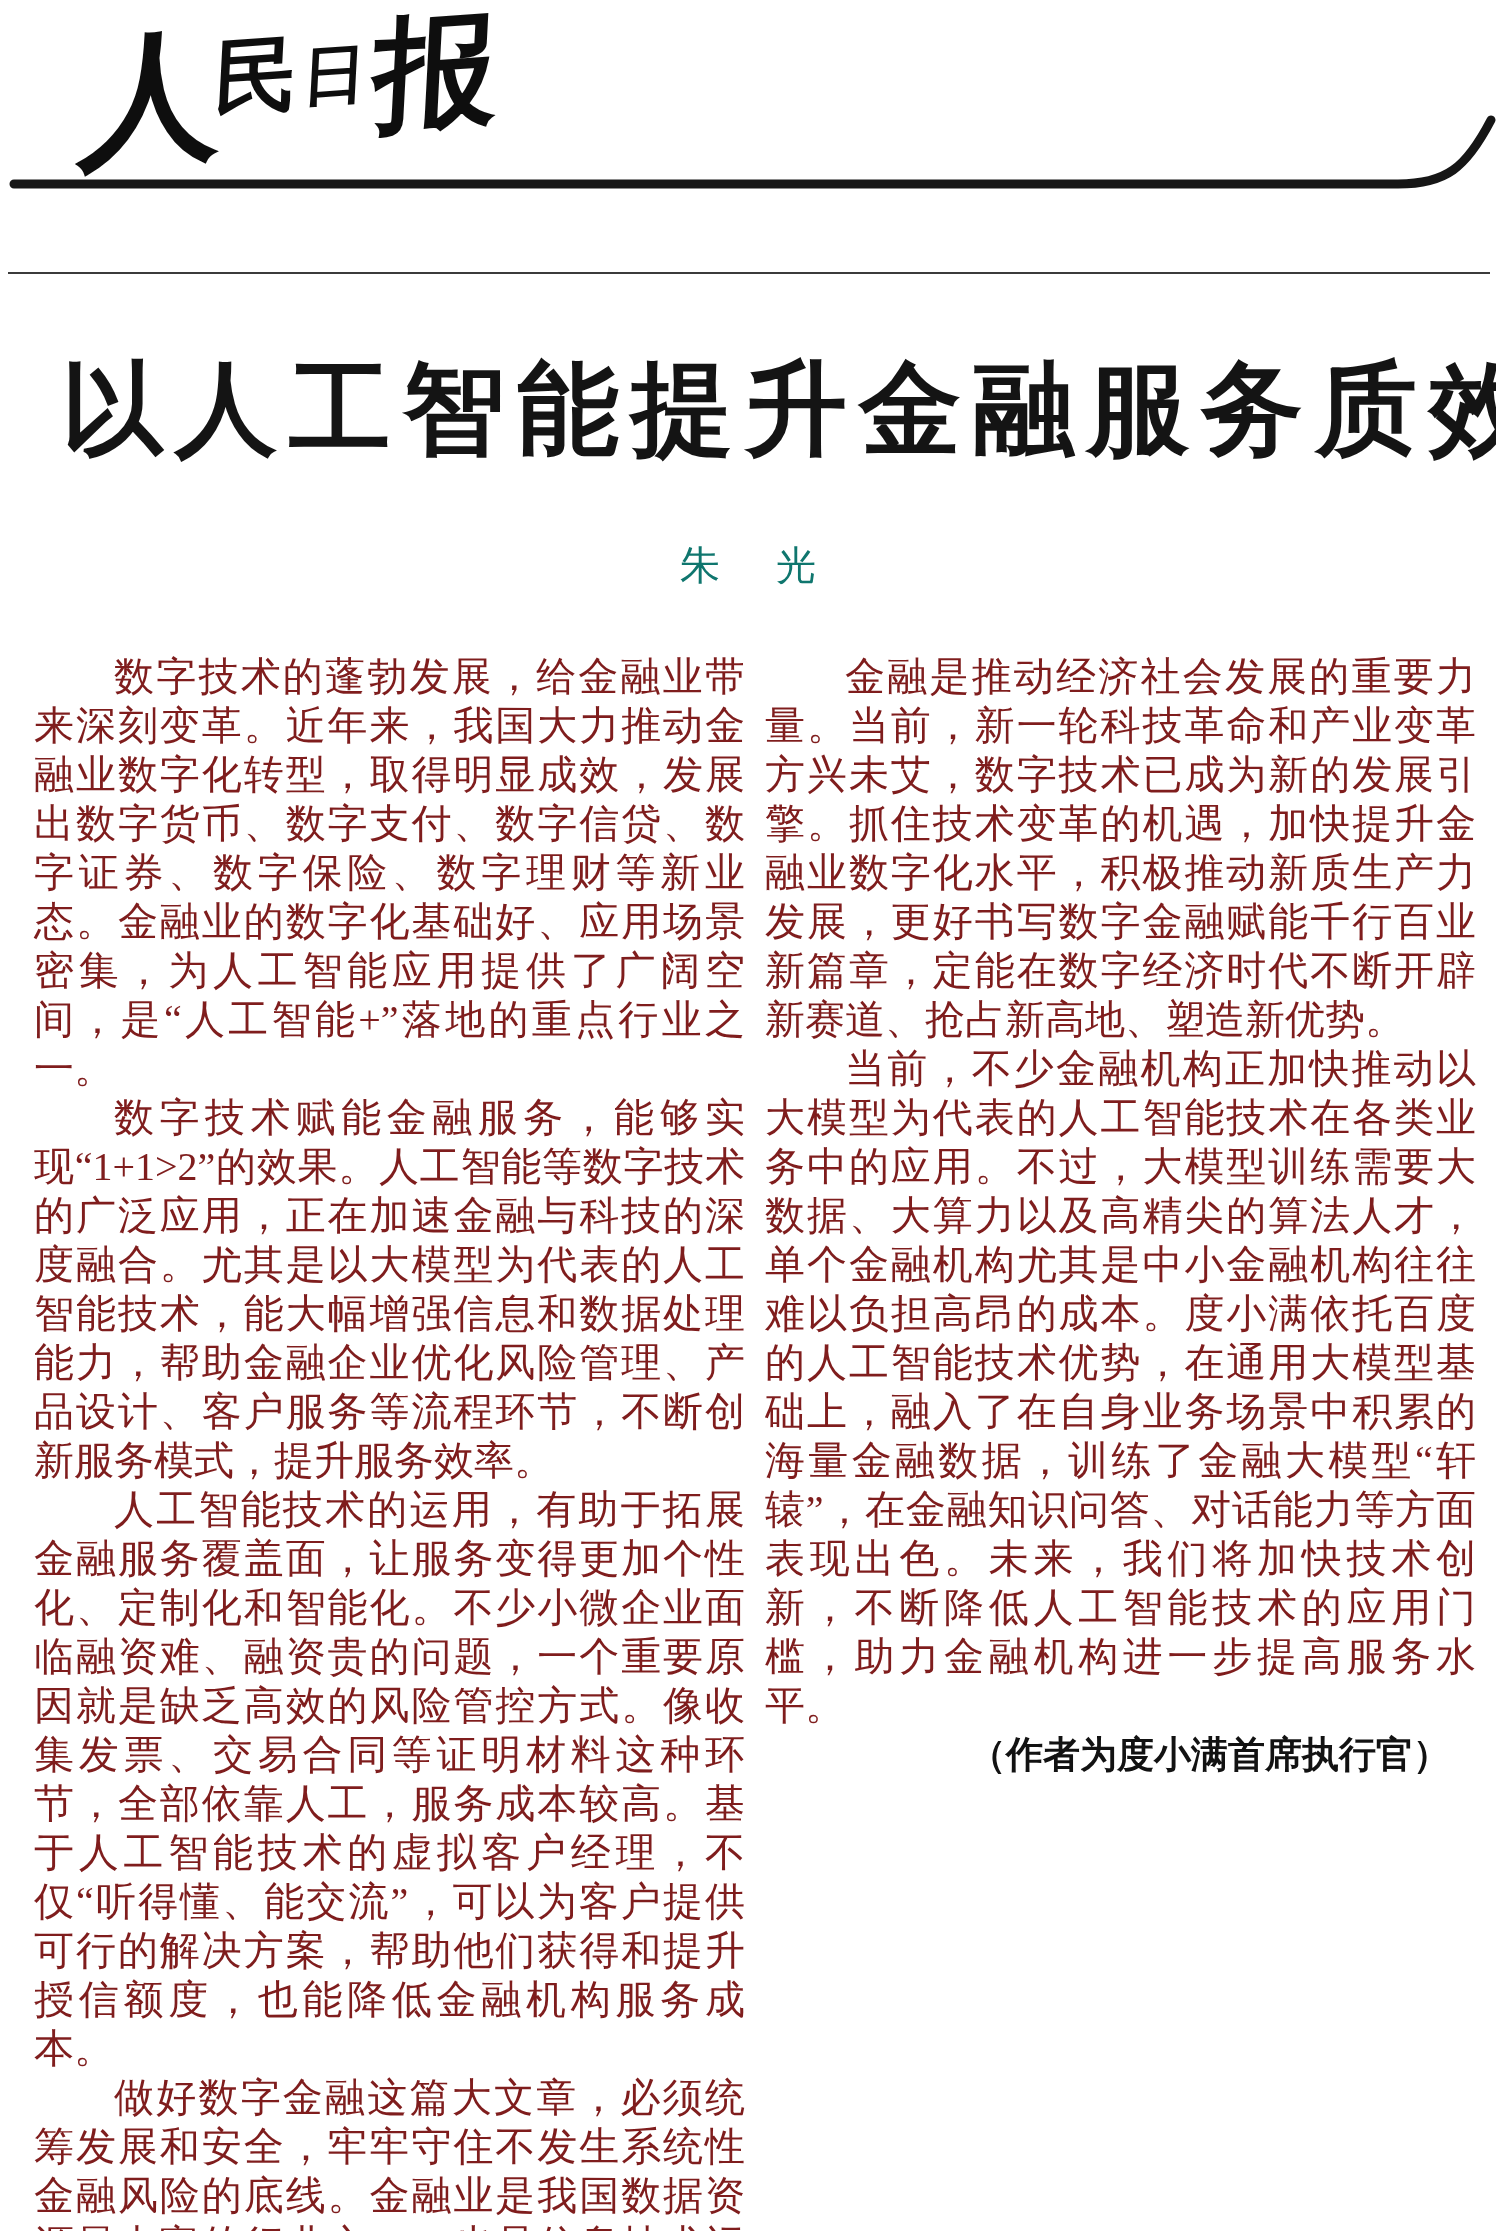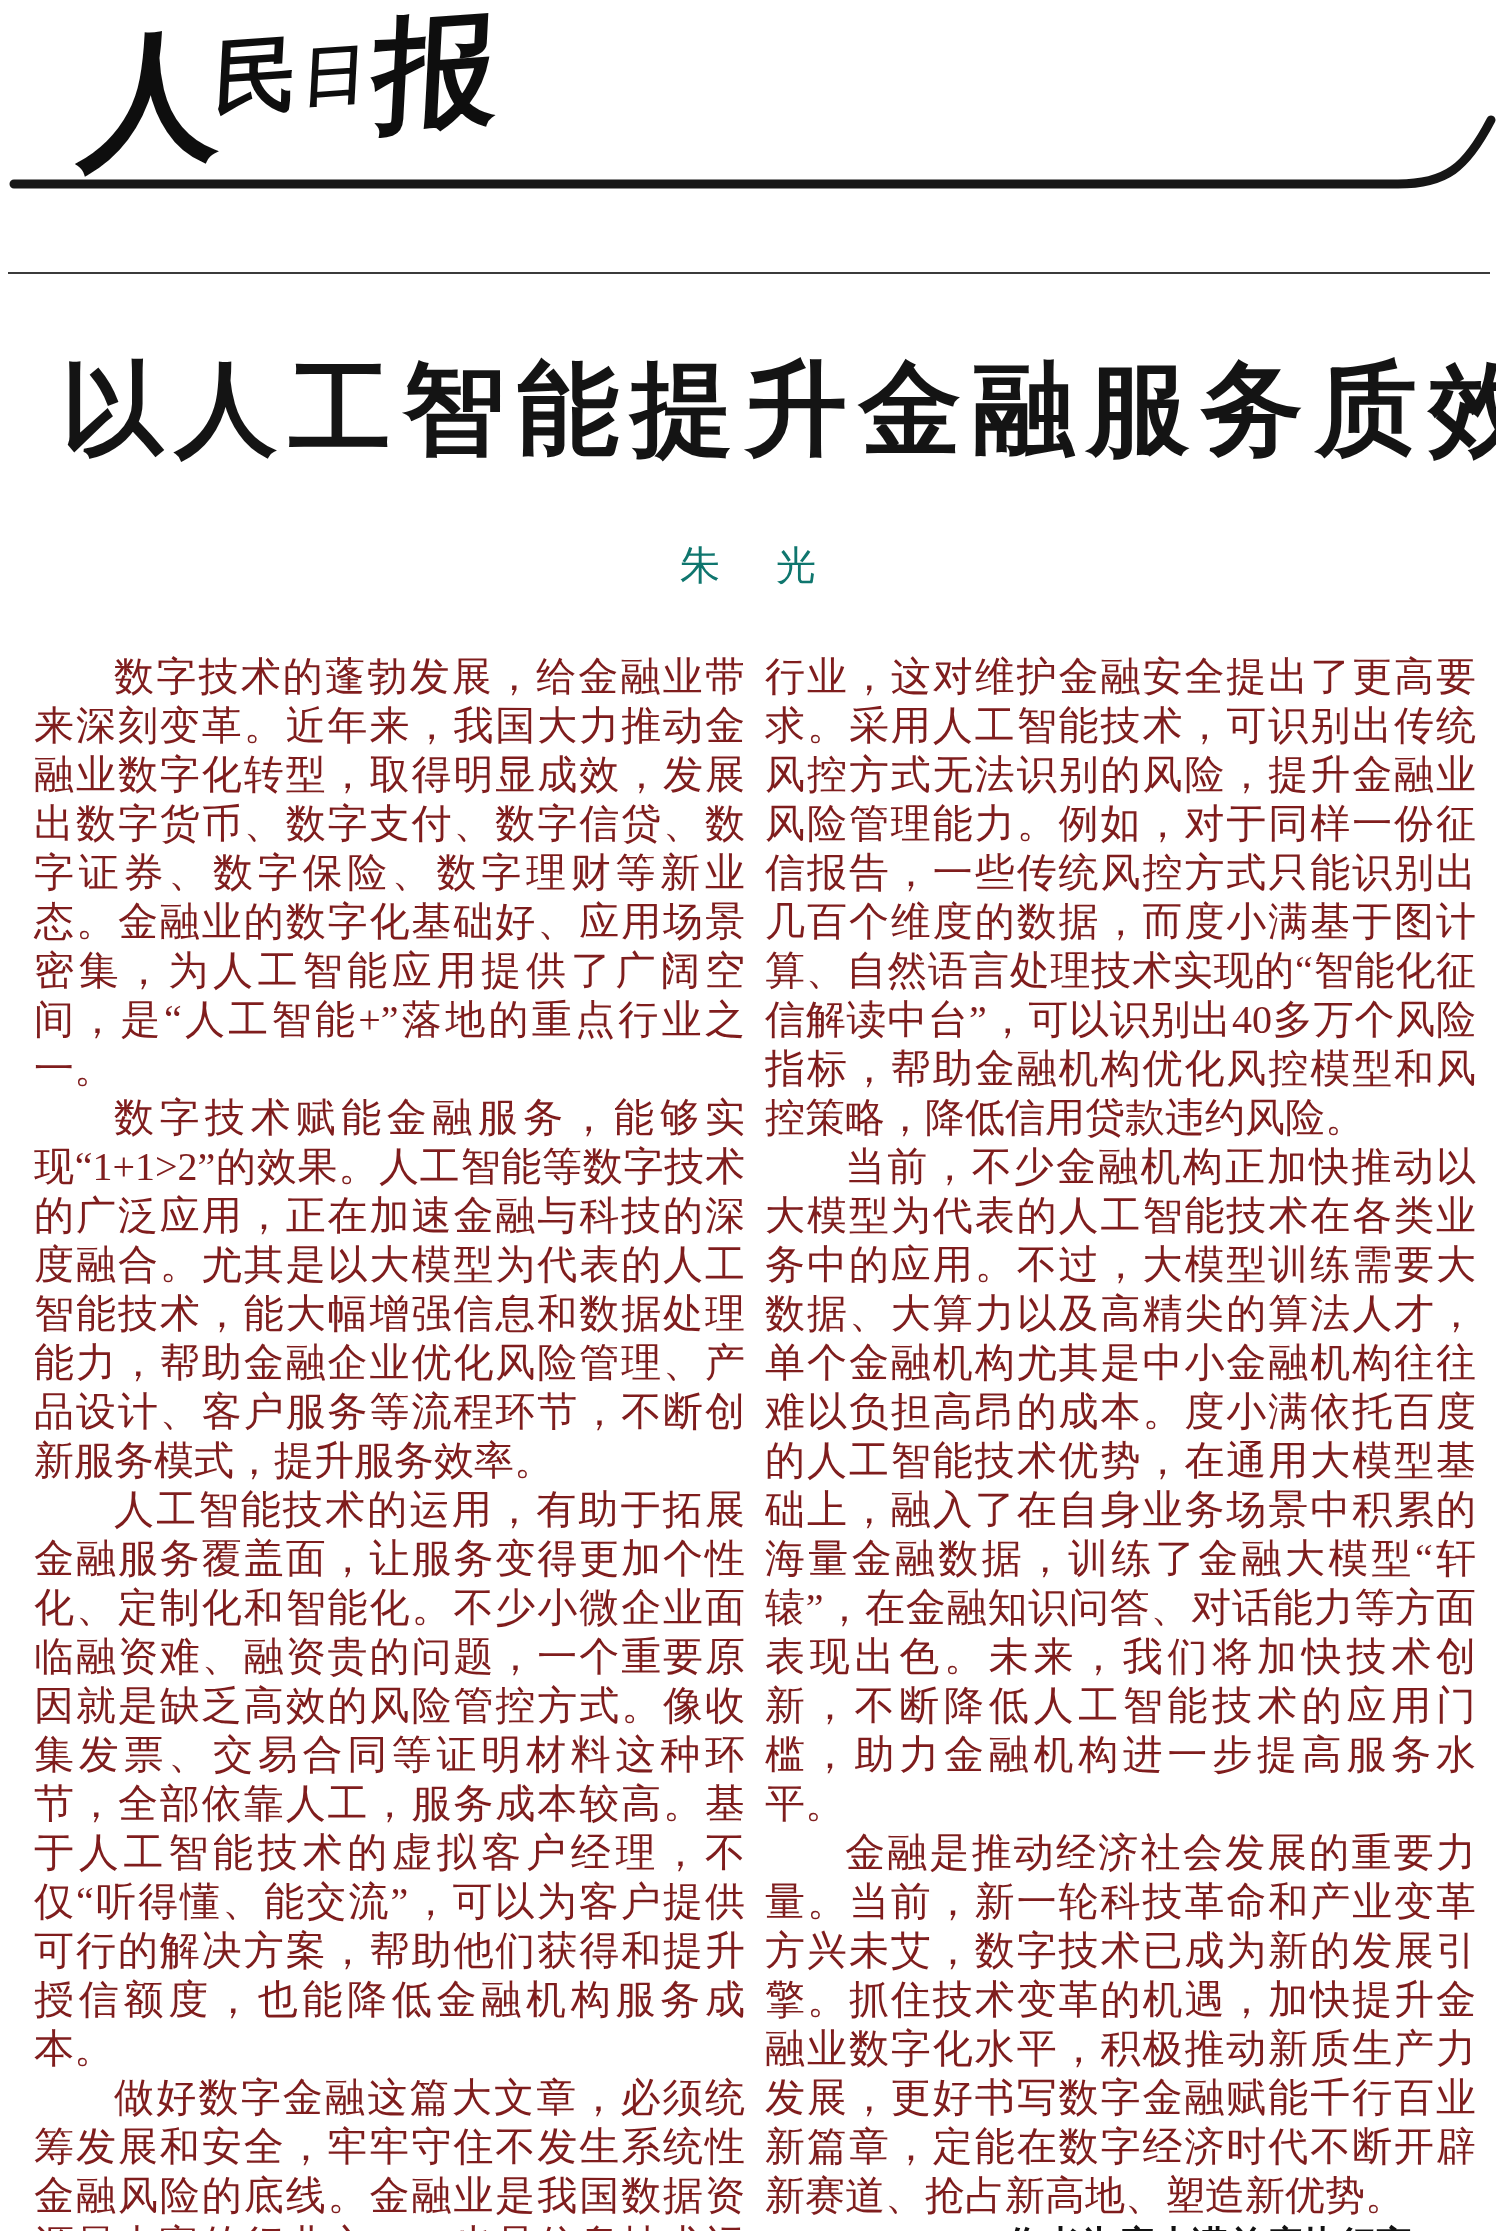--- a/index.html
+++ b/index.html
@@ -95,20 +95,19 @@
   <div class="author-line">朱　光</div>
 
   <section class="columns">
     <div class="col">
       <p class="para indent">数字技术的蓬勃发展，给金融业带来深刻变革。近年来，我国大力推动金融业数字化转型，取得明显成效，发展出数字货币、数字支付、数字信贷、数字证券、数字保险、数字理财等新业态。金融业的数字化基础好、应用场景密集，为人工智能应用提供了广阔空间，是“人工智能+”落地的重点行业之一。</p>
       <p class="para indent">数字技术赋能金融服务，能够实现“1+1&gt;2”的效果。人工智能等数字技术的广泛应用，正在加速金融与科技的深度融合。尤其是以大模型为代表的人工智能技术，能大幅增强信息和数据处理能力，帮助金融企业优化风险管理、产品设计、客户服务等流程环节，不断创新服务模式，提升服务效率。</p>
       <p class="para indent">人工智能技术的运用，有助于拓展金融服务覆盖面，让服务变得更加个性化、定制化和智能化。不少小微企业面临融资难、融资贵的问题，一个重要原因就是缺乏高效的风险管控方式。像收集发票、交易合同等证明材料这种环节，全部依靠人工，服务成本较高。基于人工智能技术的虚拟客户经理，不仅“听得懂、能交流”，可以为客户提供可行的解决方案，帮助他们获得和提升授信额度，也能降低金融机构服务成本。</p>
       <p class="para indent">做好数字金融这篇大文章，必须统筹发展和安全，牢牢守住不发生系统性金融风险的底线。金融业是我国数据资源最丰富的行业之一，也是信息技术运用的前沿</p>
     </div>
     <div class="col">
-      <p class="para">行业，这对维护金融安全提出了更高要求。采用人工智能技术，可识别出传统风控方式无法识别的风险，提升金融业风险管理能力。例如，对于同样一份征信报告，一些传统风控方式只能识别出几百个维度的数据，而度小满基于图计算、自然语言处理技术实现的“智能化征信解读中台”，可以识别出40多万个风险指标，帮助金融机构优化风控模型和风控策略，降低信用贷款违约风险。</p>
+      <p class="para indent">金融是推动经济社会发展的重要力量。当前，新一轮科技革命和产业变革方兴未艾，数字技术已成为新的发展引擎。抓住技术变革的机遇，加快提升金融业数字化水平，积极推动新质生产力发展，更好书写数字金融赋能千行百业新篇章，定能在数字经济时代不断开辟新赛道、抢占新高地、塑造新优势。</p>
       <p class="para indent">当前，不少金融机构正加快推动以大模型为代表的人工智能技术在各类业务中的应用。不过，大模型训练需要大数据、大算力以及高精尖的算法人才，单个金融机构尤其是中小金融机构往往难以负担高昂的成本。度小满依托百度的人工智能技术优势，在通用大模型基础上，融入了在自身业务场景中积累的海量金融数据，训练了金融大模型“轩辕”，在金融知识问答、对话能力等方面表现出色。未来，我们将加快技术创新，不断降低人工智能技术的应用门槛，助力金融机构进一步提高服务水平。</p>
-      <p class="para indent">金融是推动经济社会发展的重要力量。当前，新一轮科技革命和产业变革方兴未艾，数字技术已成为新的发展引擎。抓住技术变革的机遇，加快提升金融业数字化水平，积极推动新质生产力发展，更好书写数字金融赋能千行百业新篇章，定能在数字经济时代不断开辟新赛道、抢占新高地、塑造新优势。</p>
       <p class="byline">（作者为度小满首席执行官）</p>
     </div>
   </section>
 
 </div>
 
 </body></html>

